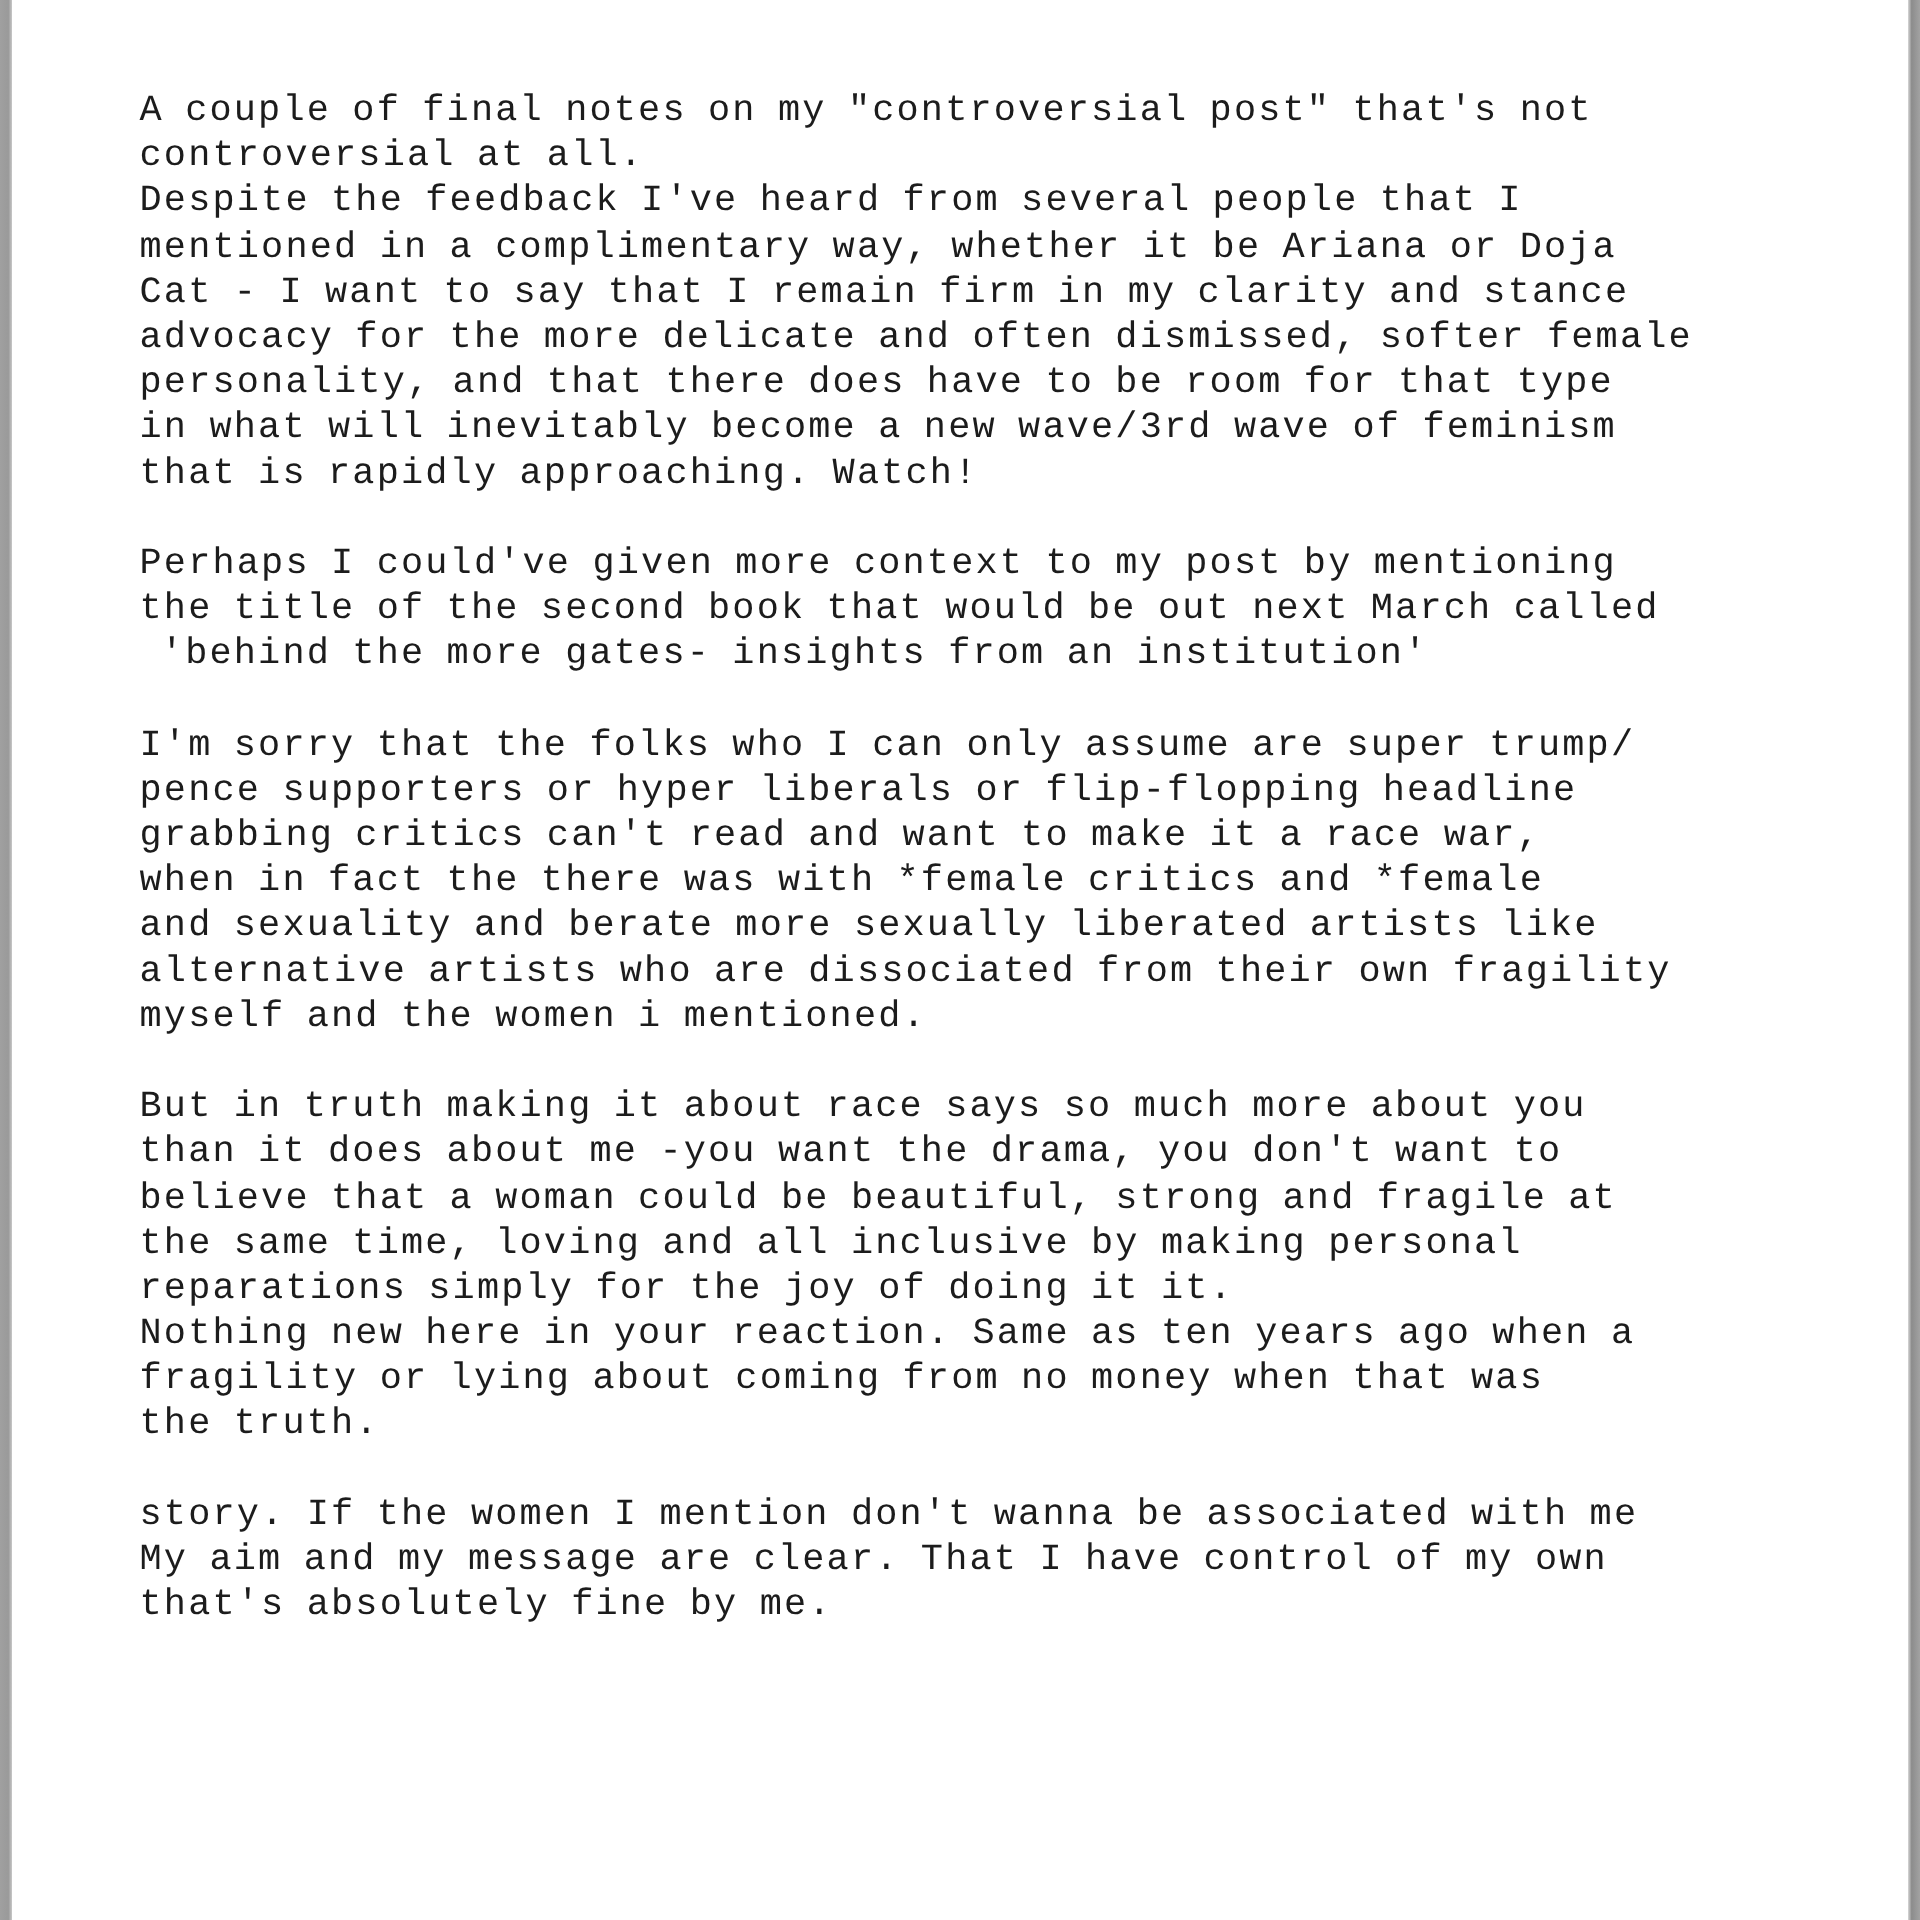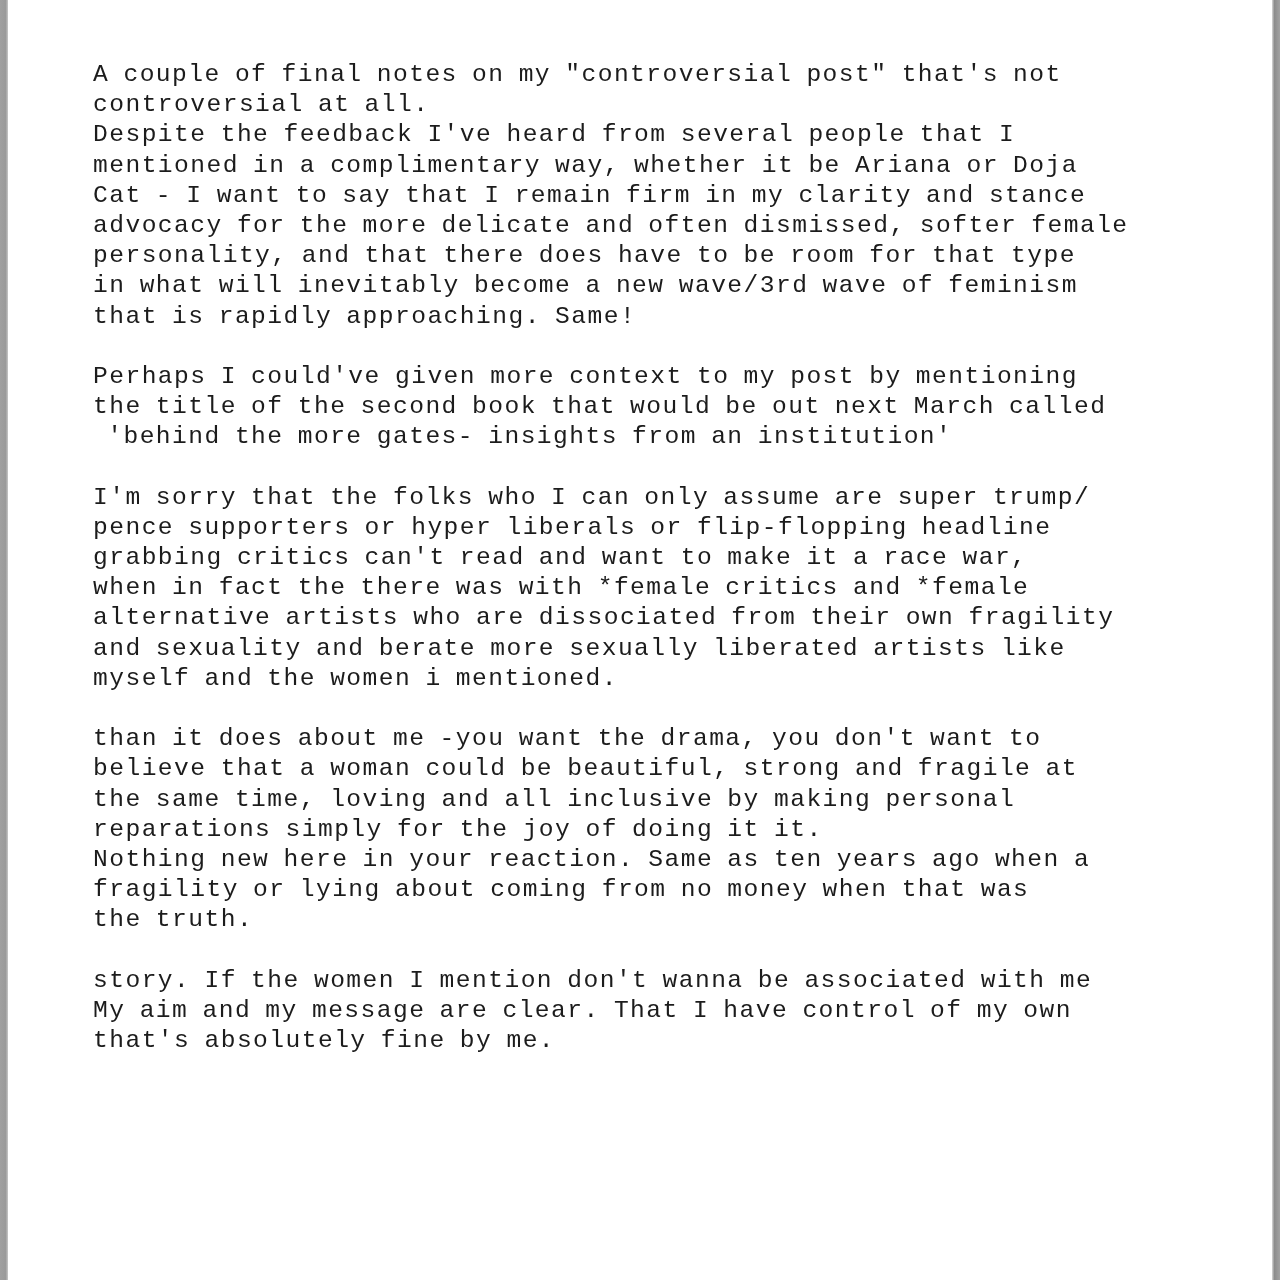--- a/index.html
+++ b/index.html
@@ -61,43 +61,44 @@
 
     <div class="paragraph">
       <div class="line">A couple of final notes on my "controversial post" that's not</div>
       <div class="line">controversial at all.</div>
       <div class="line">Despite the feedback I've heard from several people that I</div>
       <div class="line">mentioned in a complimentary way, whether it be Ariana or Doja</div>
       <div class="line">Cat - I want to say that I remain firm in my clarity and stance</div>
       <div class="line">advocacy for the more delicate and often dismissed, softer female</div>
       <div class="line">personality, and that there does have to be room for that type</div>
       <div class="line">in what will inevitably become a new wave/3rd wave of feminism</div>
-      <div class="line">that is rapidly approaching. Same!</div>
+      <div class="line">that is rapidly approaching. Watch!</div>
     </div>
     <div class="blank"></div>
 
     <div class="paragraph">
       <div class="line">Perhaps I could've given more context to my post by mentioning</div>
       <div class="line">the title of the second book that would be out next March called</div>
       <div class="line"> 'behind the more gates- insights from an institution'</div>
     </div>
     <div class="blank"></div>
 
     <div class="paragraph">
       <div class="line">I'm sorry that the folks who I can only assume are super trump/</div>
       <div class="line">pence supporters or hyper liberals or flip-flopping headline</div>
       <div class="line">grabbing critics can't read and want to make it a race war,</div>
       <div class="line">when in fact the there was with *female critics and *female</div>
+      <div class="line">and sexuality and berate more sexually liberated artists like</div>
       <div class="line">alternative artists who are dissociated from their own fragility</div>
-      <div class="line">and sexuality and berate more sexually liberated artists like</div>
       <div class="line">myself and the women i mentioned.</div>
     </div>
     <div class="blank"></div>
 
     <div class="paragraph">
+      <div class="line">But in truth making it about race says so much more about you</div>
       <div class="line">than it does about me -you want the drama, you don't want to</div>
       <div class="line">believe that a woman could be beautiful, strong and fragile at</div>
       <div class="line">the same time, loving and all inclusive by making personal</div>
       <div class="line">reparations simply for the joy of doing it it.</div>
       <div class="line">Nothing new here in your reaction. Same as ten years ago when a</div>
       <div class="line">fragility or lying about coming from no money when that was</div>
       <div class="line">the truth.</div>
     </div>
     <div class="blank"></div>
 

